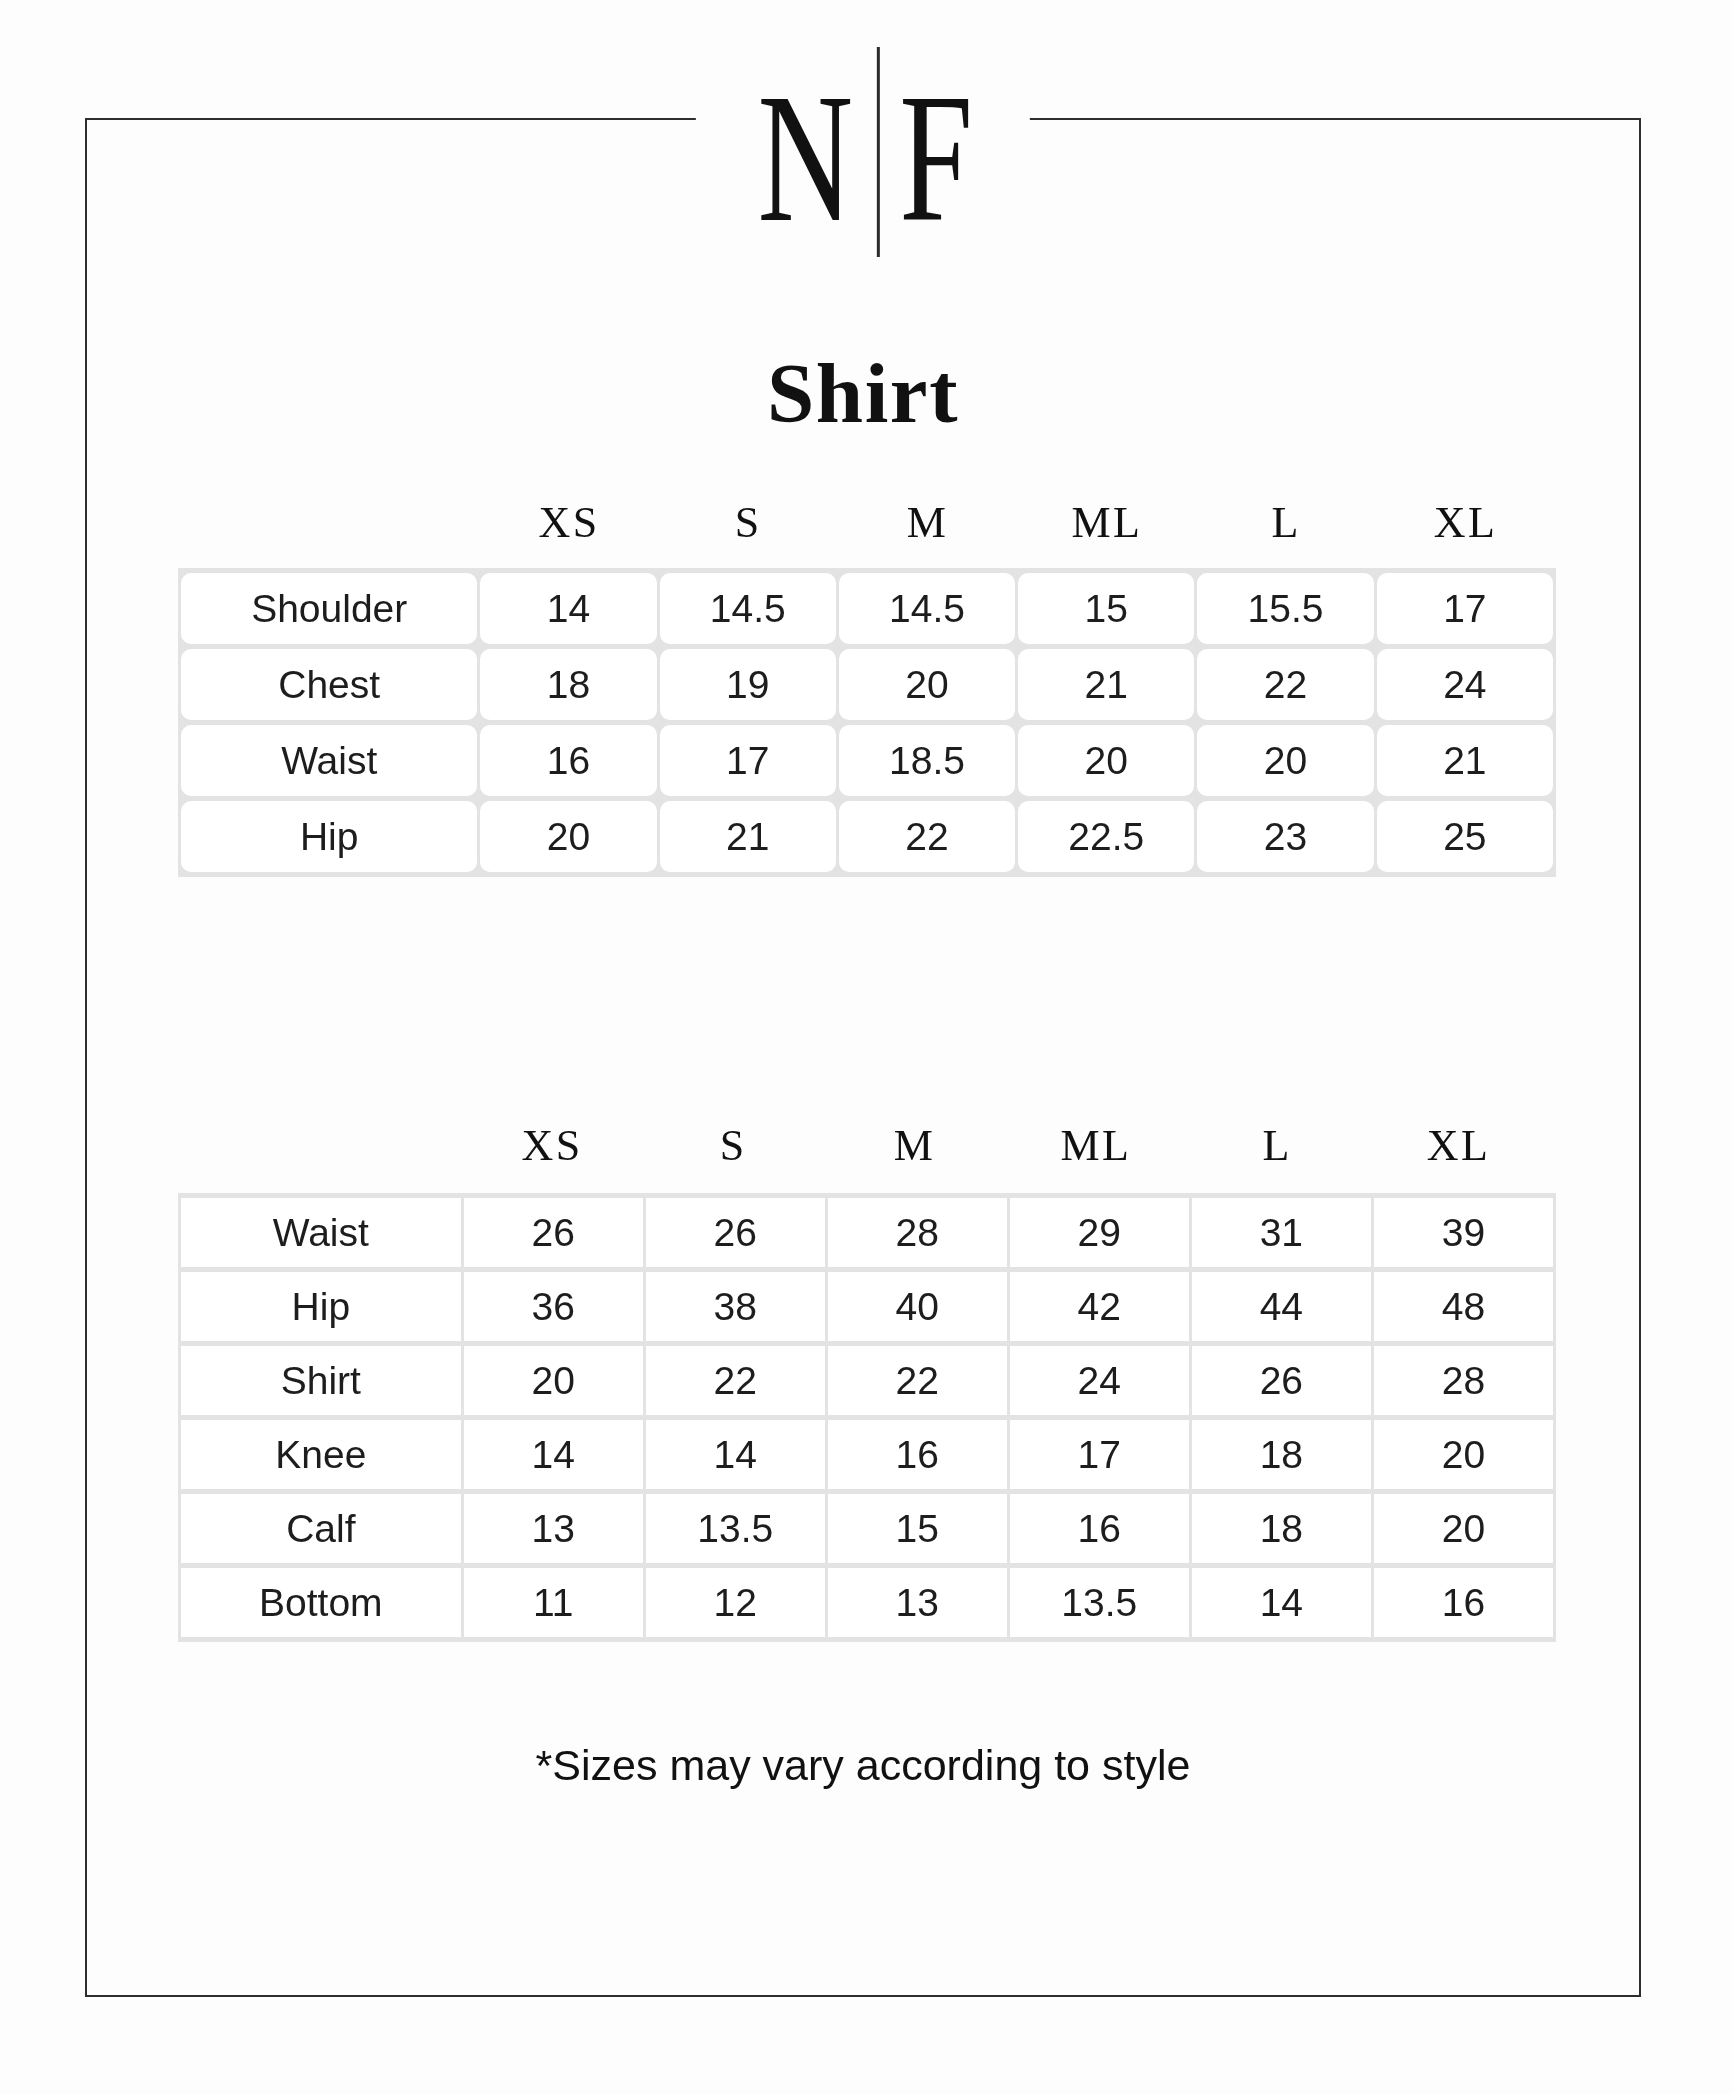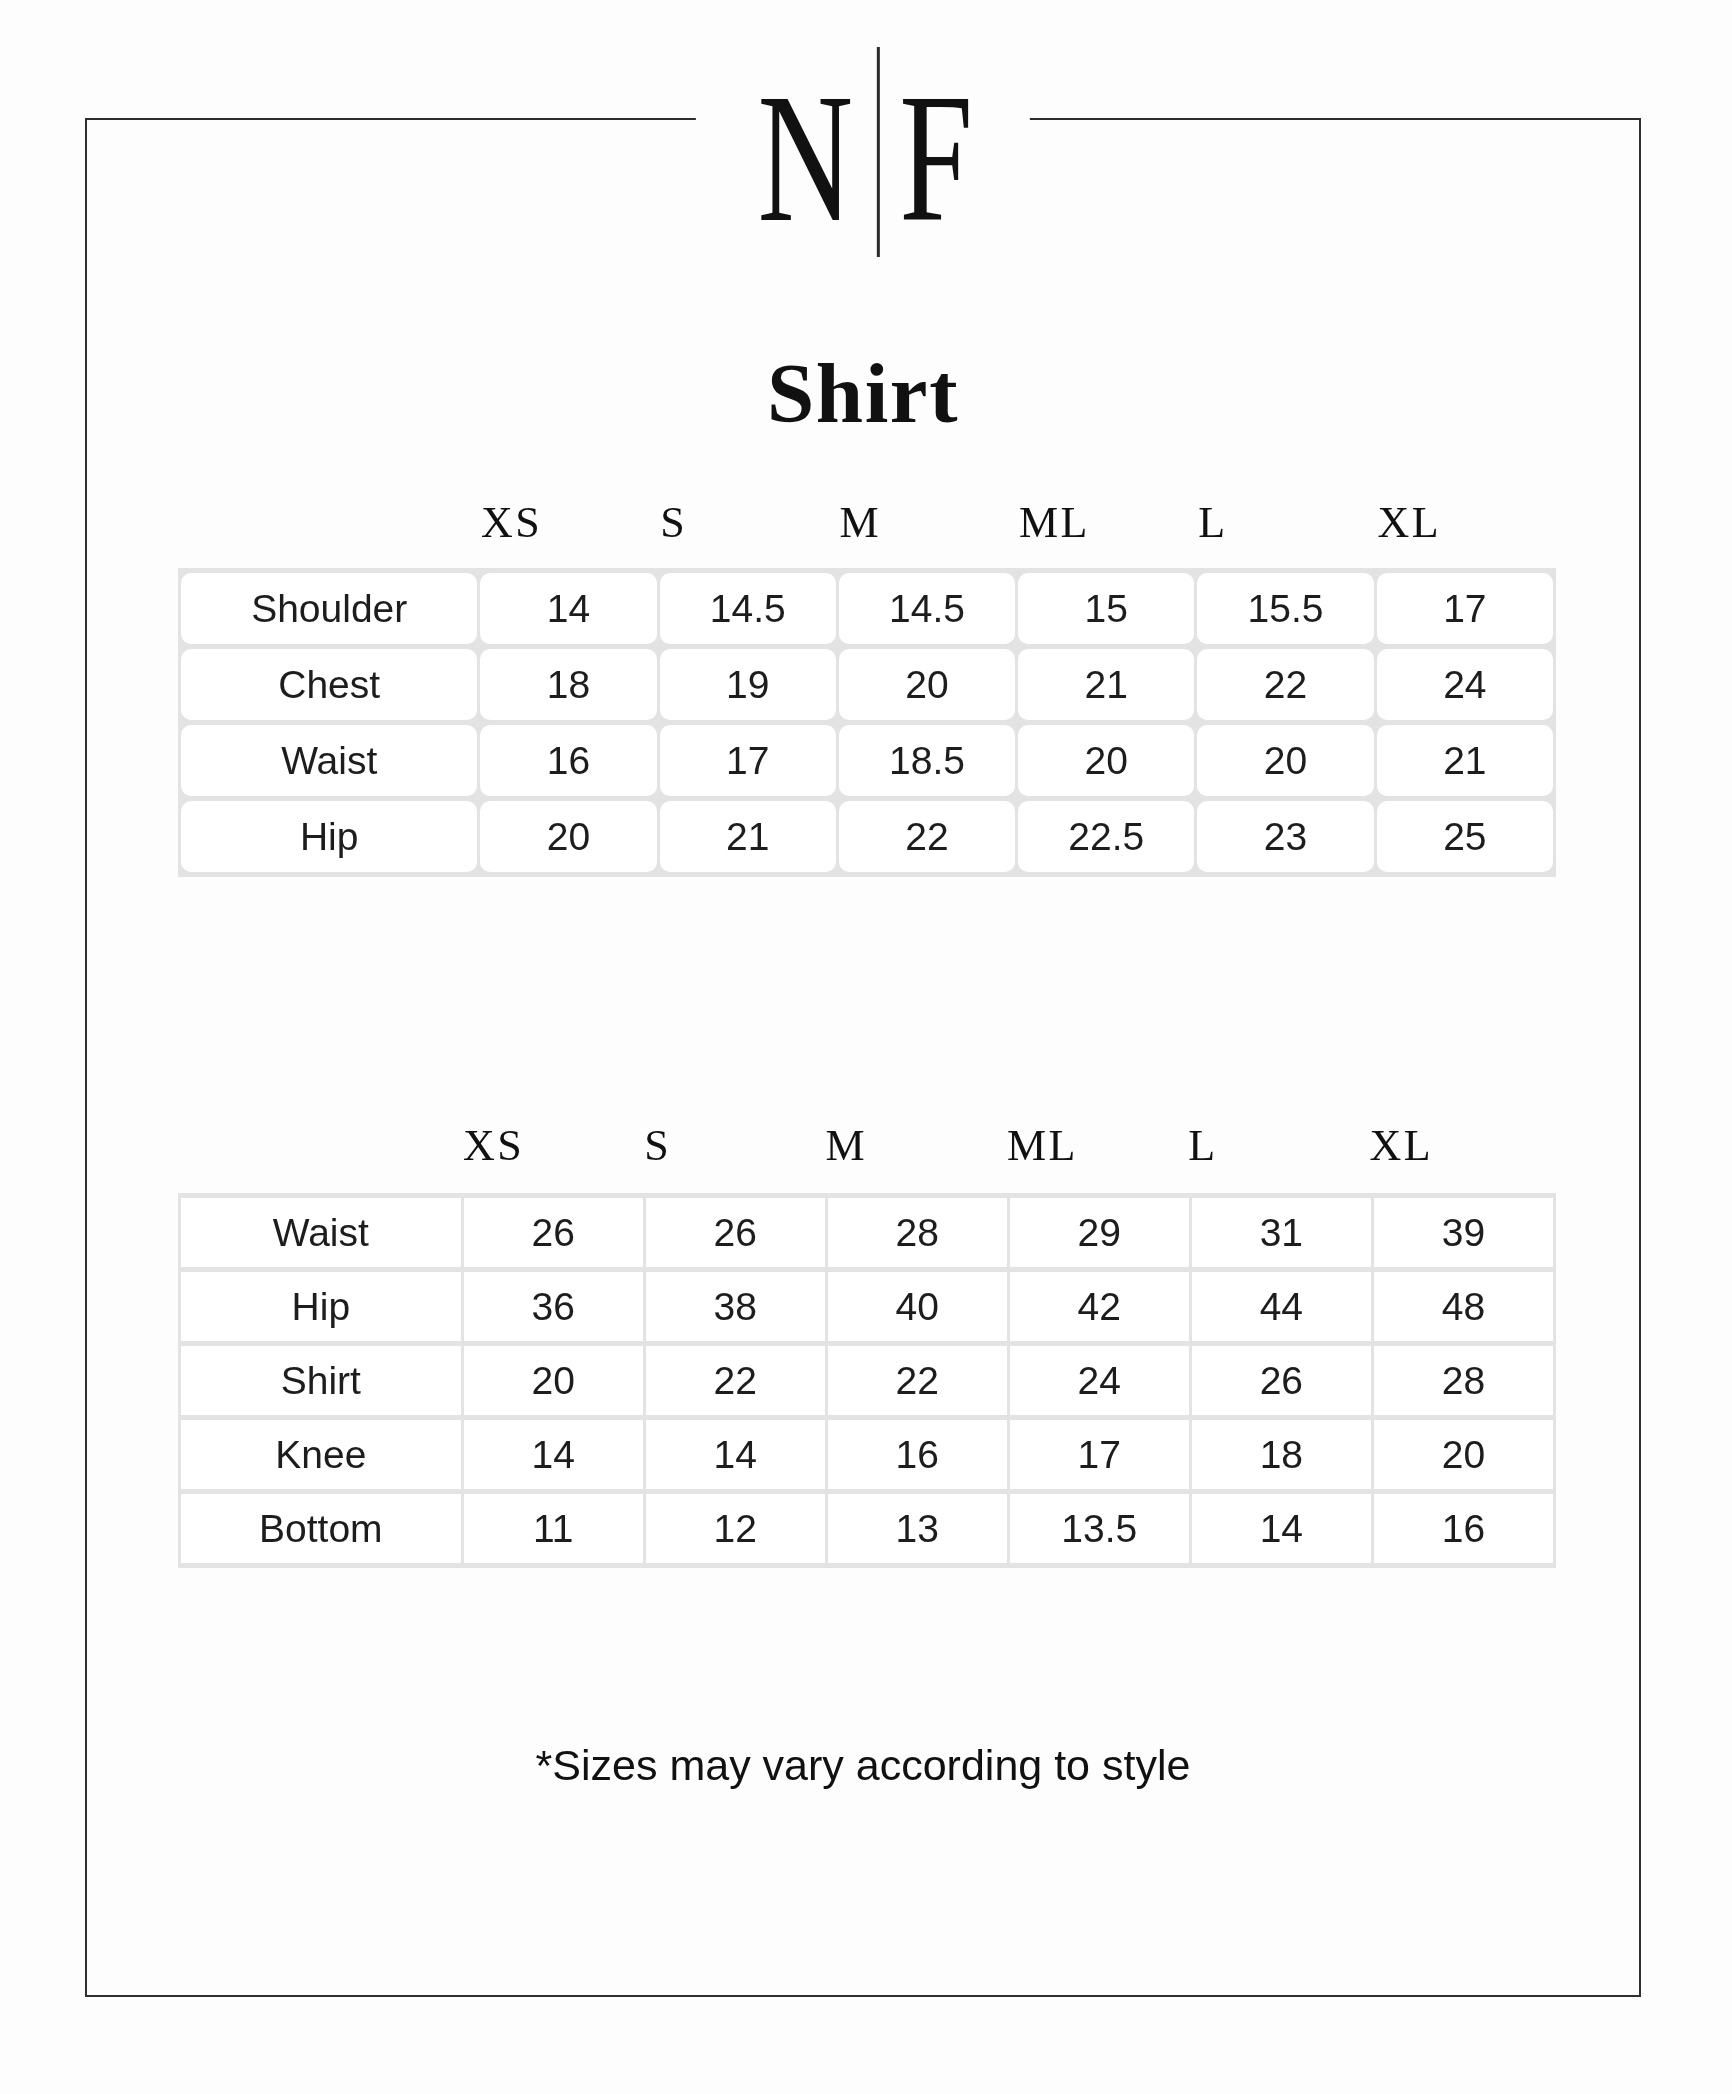--- a/index.html
+++ b/index.html
@@ -52,21 +52,21 @@
   .shirt-title { top:231px; }
   .pants-title { top:858px; }
   
   .size-header {
     position:absolute;
     display:grid; column-gap:3.3px;
   }
   .shirt-sizes { top:381px; left:394px; grid-template-columns:repeat(6,176px); }
   .pants-sizes { top:1004px; left:376px; grid-template-columns:repeat(6,178px); }
   .size-cell {
-    text-align:left;
+    text-align:center;
     font-family:"Liberation Serif","DejaVu Serif",serif;
     font-size:44px; line-height:1;
     letter-spacing:2.5px;
     color:#111;
   }
   
   table.chart {
     position:absolute; left:91px;
     width:1378px;
     table-layout:fixed;
@@ -213,20 +213,29 @@
           <tr>
             <td>Knee</td>
             <td>14</td>
             <td>14</td>
             <td>16</td>
             <td>17</td>
             <td>18</td>
             <td>20</td>
           </tr>
           <tr>
+            <td>Calf</td>
+            <td>13</td>
+            <td>13.5</td>
+            <td>15</td>
+            <td>16</td>
+            <td>18</td>
+            <td>20</td>
+          </tr>
+          <tr>
             <td>Bottom</td>
             <td>11</td>
             <td>12</td>
             <td>13</td>
             <td>13.5</td>
             <td>14</td>
             <td>16</td>
           </tr>
         </tbody>
       </table>

